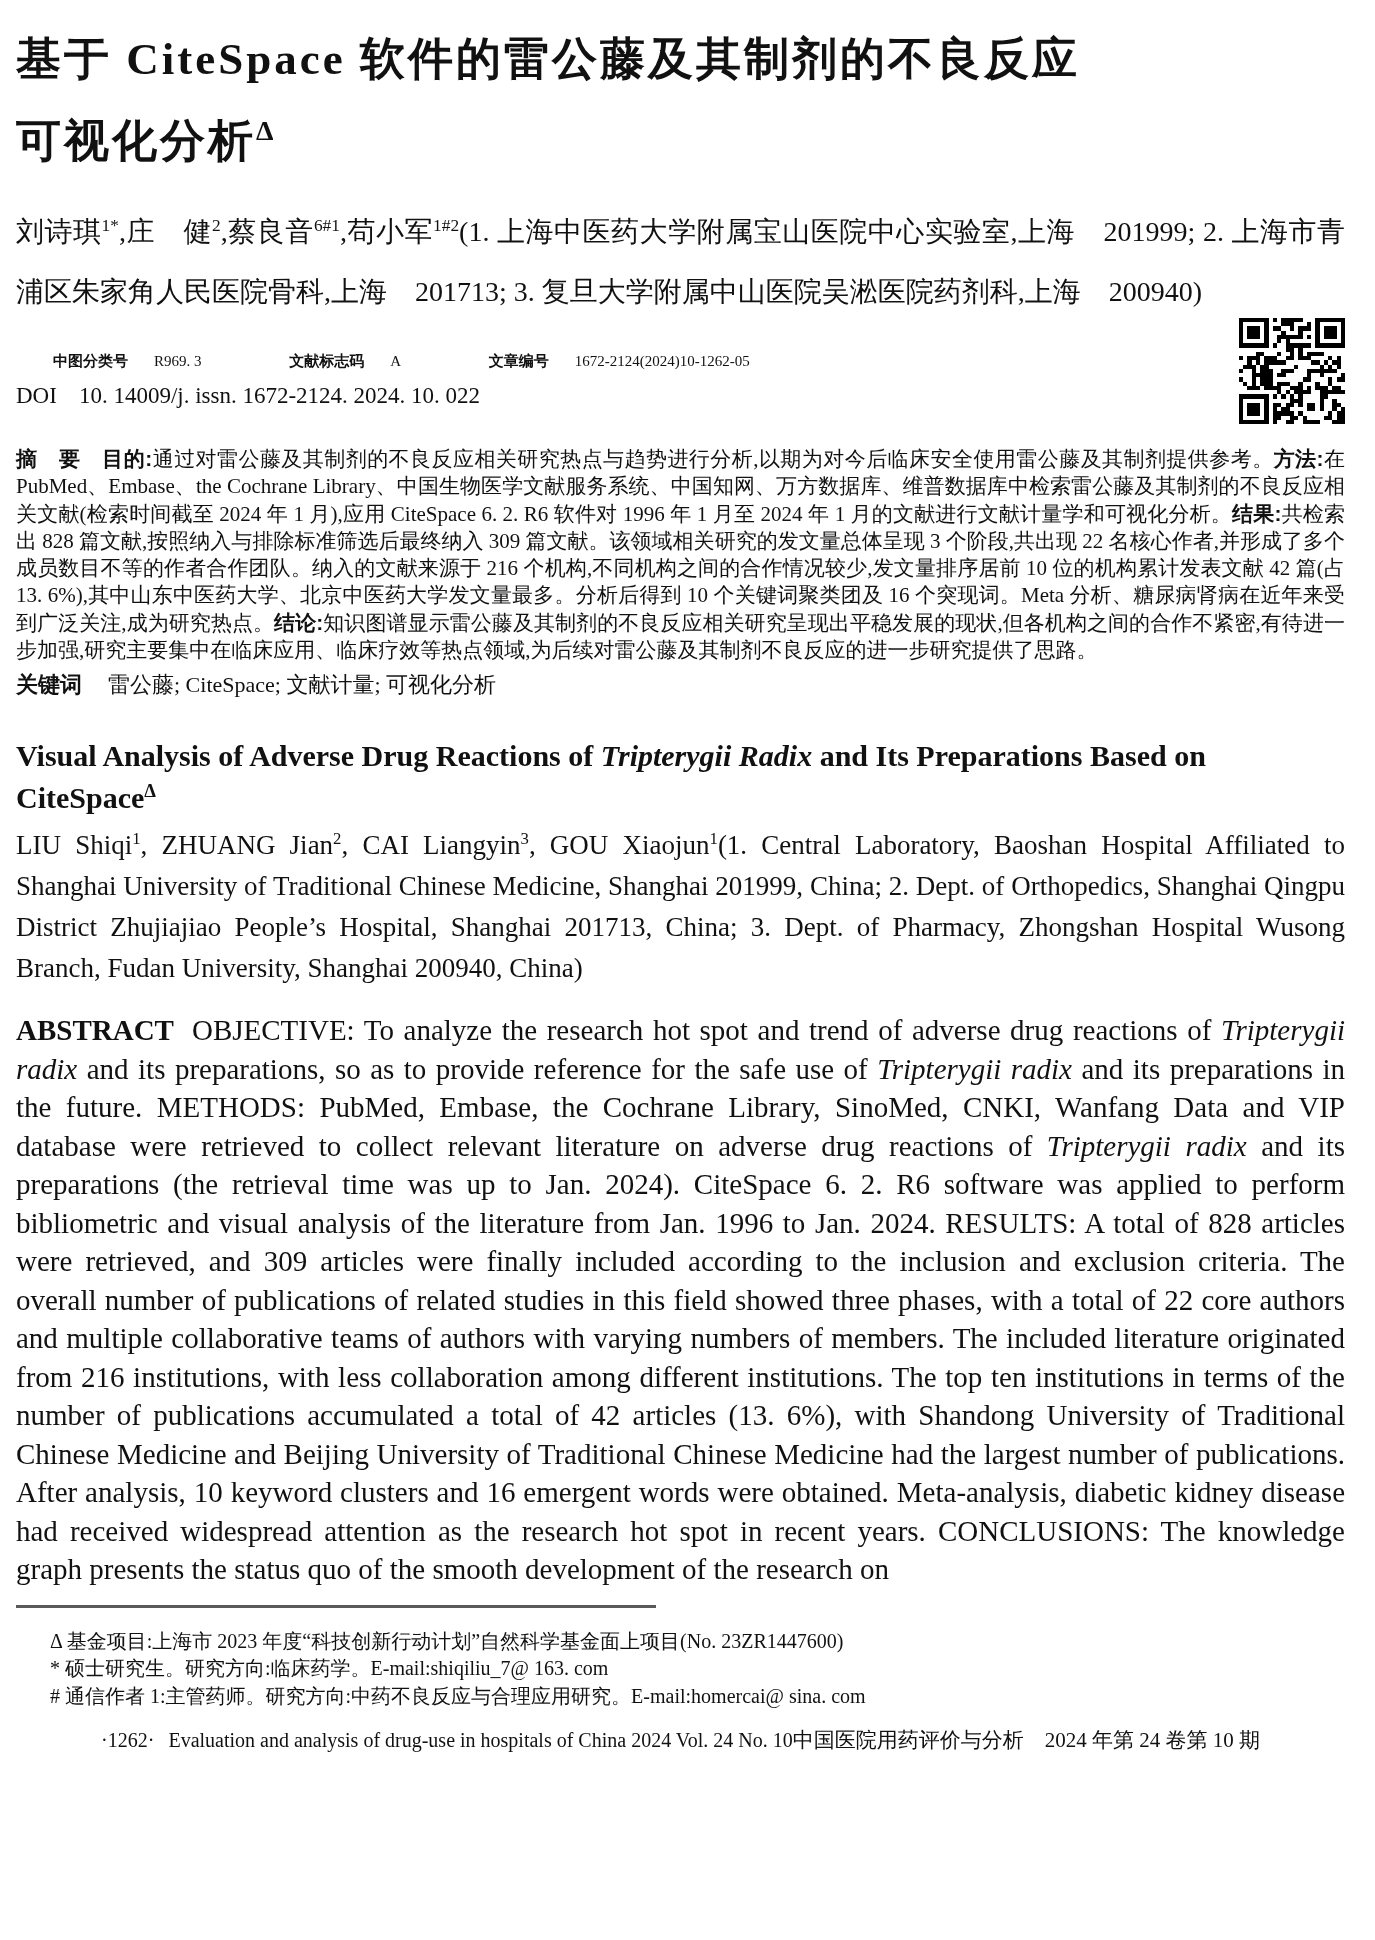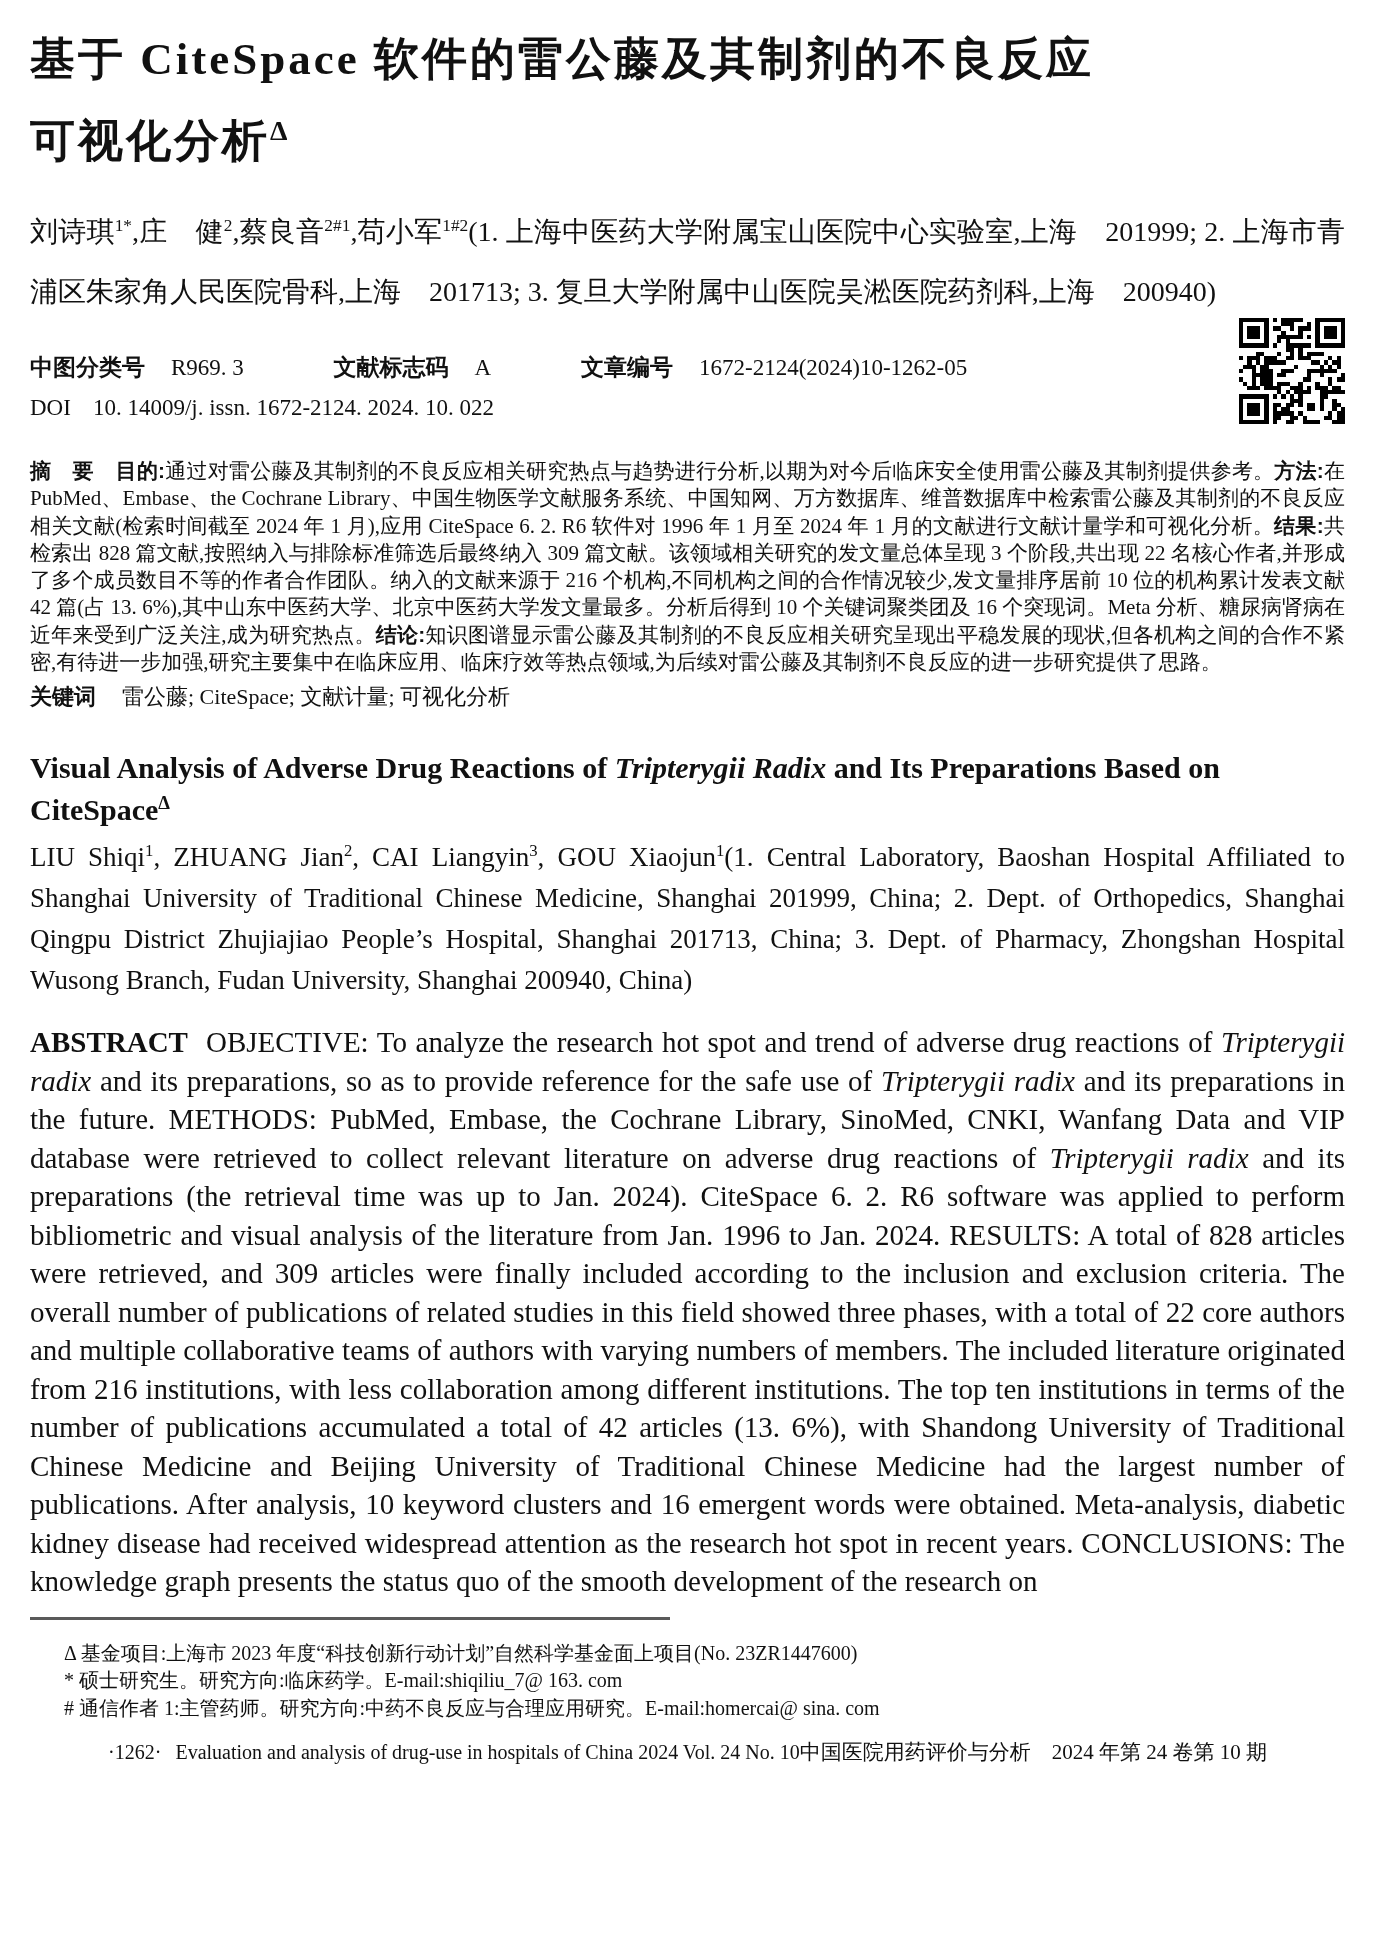--- a/index.html
+++ b/index.html
@@ -5,40 +5,41 @@
   html,body{margin:0;padding:0;background:#f2f2f2;}
   .page{
     position:relative;
     width:1375px;
     min-height:1940px;
     margin:0 auto;
     background:#ffffff;
     color:#111;
     font-family:"Liberation Serif","DejaVu Serif",serif;
     box-sizing:border-box;
-    padding:18px 30px 0 30px;
+    padding:18px 30px 0 16px;
     overflow:hidden;
   }
   .title-zh{
     font-size:45px;
     font-weight:900;
     line-height:82px;
     letter-spacing:3px;
     font-family:"Liberation Serif","DejaVu Serif",serif;
   }
   .authors-zh{
     margin-top:20px;
     font-size:28px;
     line-height:60px;
     text-align:justify;
   }
   .meta-row{
     margin-top:30px;
-    font-size:23px;
+    font-size:15px;
     white-space:nowrap;
+    margin-left:37px;
   }
   .meta-group{display:inline-block;margin-right:84px;}
   .meta-group:last-child{margin-right:0;}
   .hei{
     font-weight:700;
     font-family:"Liberation Sans","DejaVu Sans",sans-serif;
   }
   .meta-label{margin-right:26px;}
   .doi-row{margin-top:12px;font-size:23px;}
   .doi-label{margin-right:22px;}
@@ -115,21 +116,21 @@
 </head>
 <body>
 
 <div class="page">
 
   <h1 class="title-zh" style="margin:0;">
     <span>基于 CiteSpace 软件的雷公藤及其制剂的不良反应</span><br>
     <span>可视化分析</span><span class="s-bsup">Δ</span>
   </h1>
 
-  <div class="authors-zh"><span class="s-n">刘诗琪</span><span class="s-sup">1*</span><span class="s-n">,庄　健</span><span class="s-sup">2</span><span class="s-n">,蔡良音</span><span class="s-sup">2#1</span><span class="s-n">,苟小军</span><span class="s-sup">1#2</span><span class="s-n">(1. 上海中医药大学附属宝山医院中心实验室,上海　201999; 2. 上海市青浦区朱家角人民医院骨科,上海　201713; 3. 复旦大学附属中山医院吴淞医院药剂科,上海　200940)</span></div>
+  <div class="authors-zh"><span class="s-n">刘诗琪</span><span class="s-sup">1*</span><span class="s-n">,庄　健</span><span class="s-sup">2</span><span class="s-n">,蔡良音</span><span class="s-sup">6#1</span><span class="s-n">,苟小军</span><span class="s-sup">1#2</span><span class="s-n">(1. 上海中医药大学附属宝山医院中心实验室,上海　201999; 2. 上海市青浦区朱家角人民医院骨科,上海　201713; 3. 复旦大学附属中山医院吴淞医院药剂科,上海　200940)</span></div>
 
   <div class="meta-row">
     <span class="meta-group">
       <span class="hei meta-label">中图分类号</span><span>R969. 3</span>
     </span>
     <span class="meta-group">
       <span class="hei meta-label">文献标志码</span><span>A</span>
     </span>
     <span class="meta-group">
       <span class="hei meta-label">文章编号</span><span>1672-2124(2024)10-1262-05</span>

